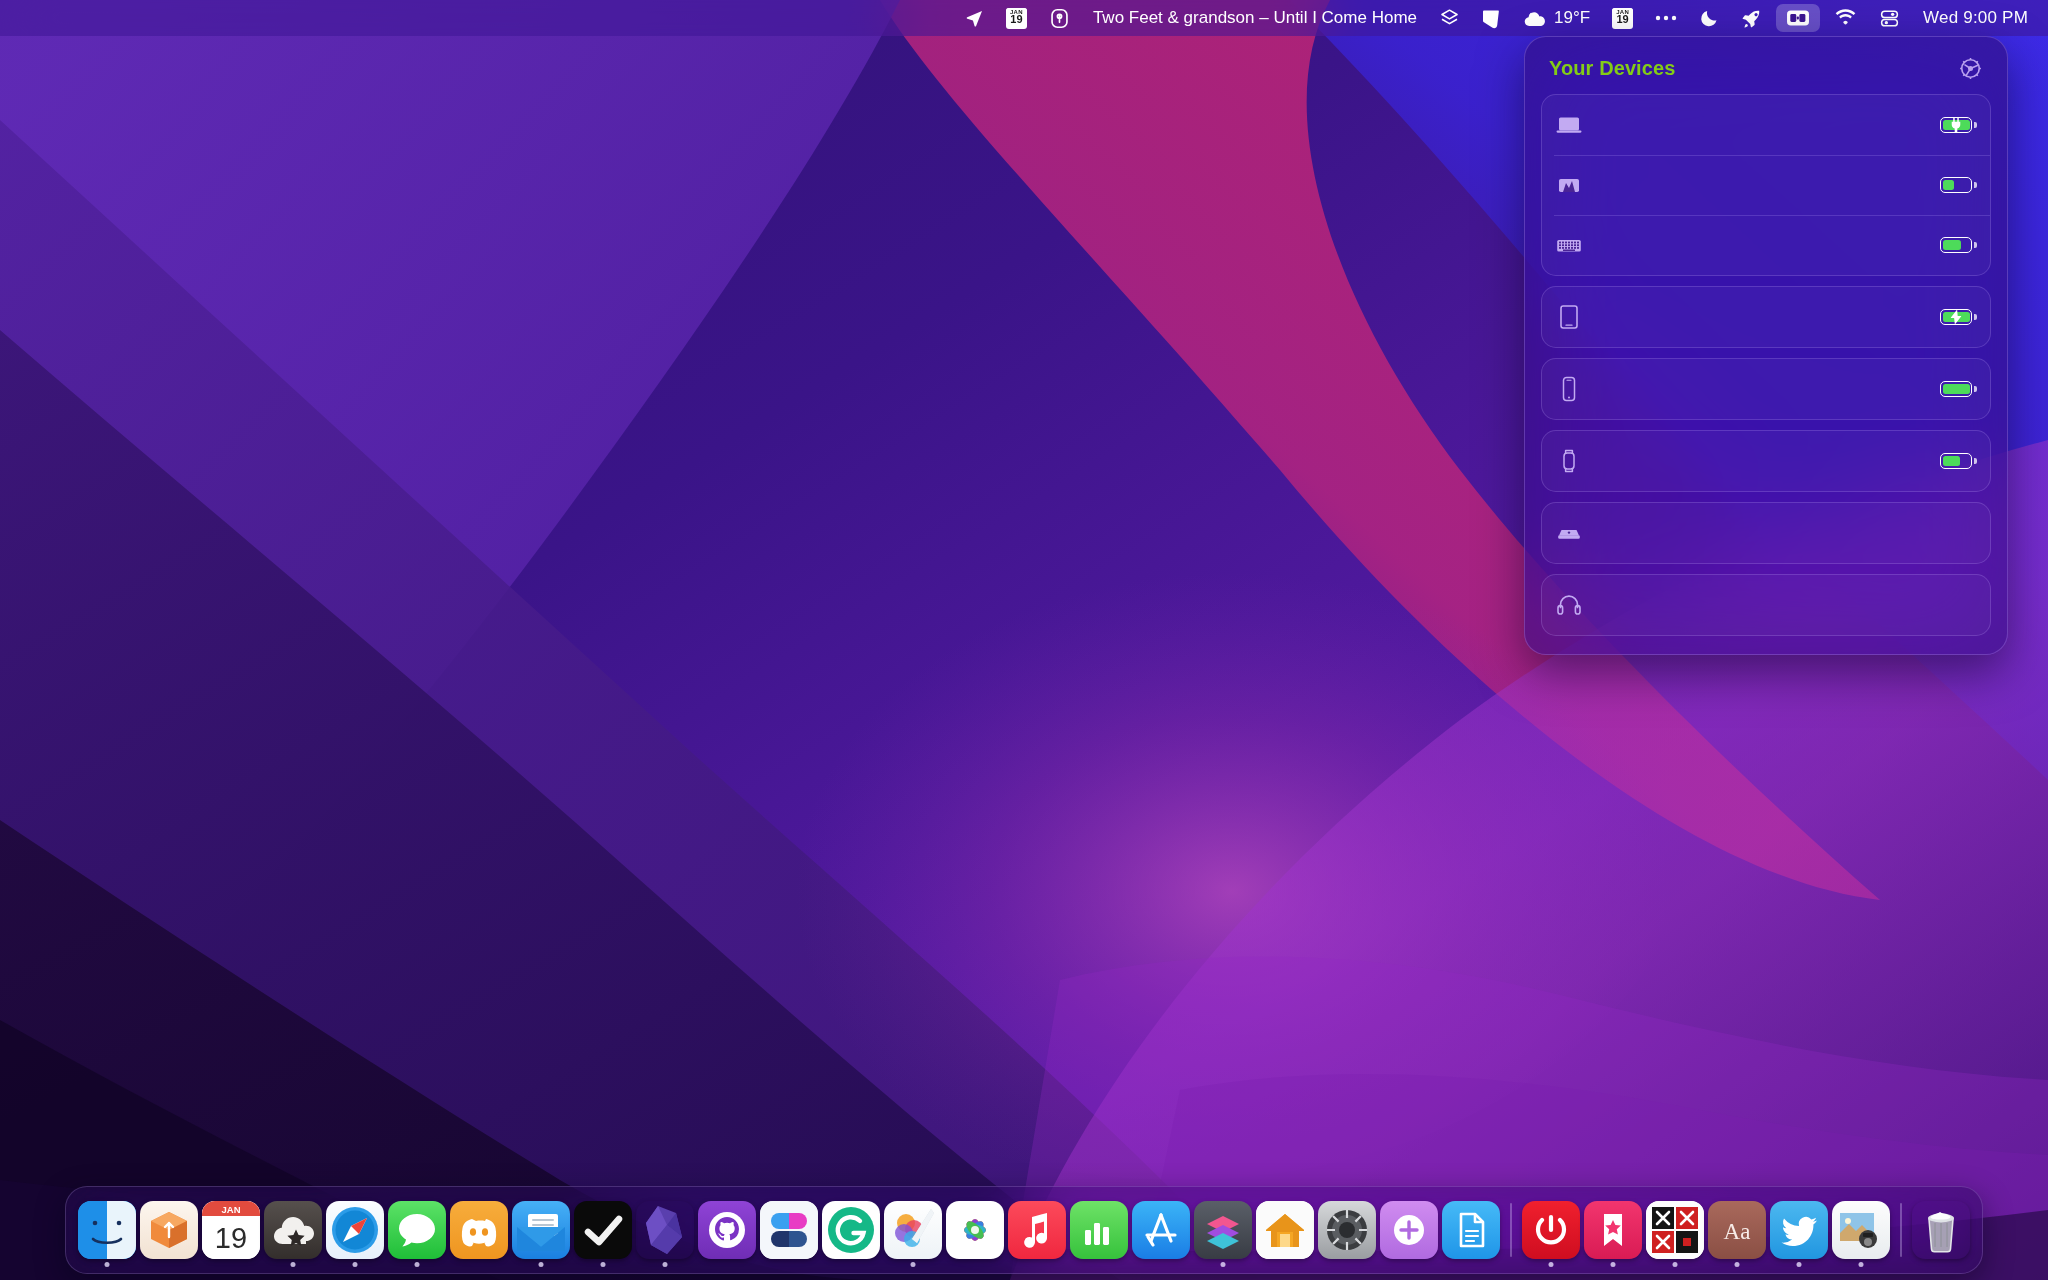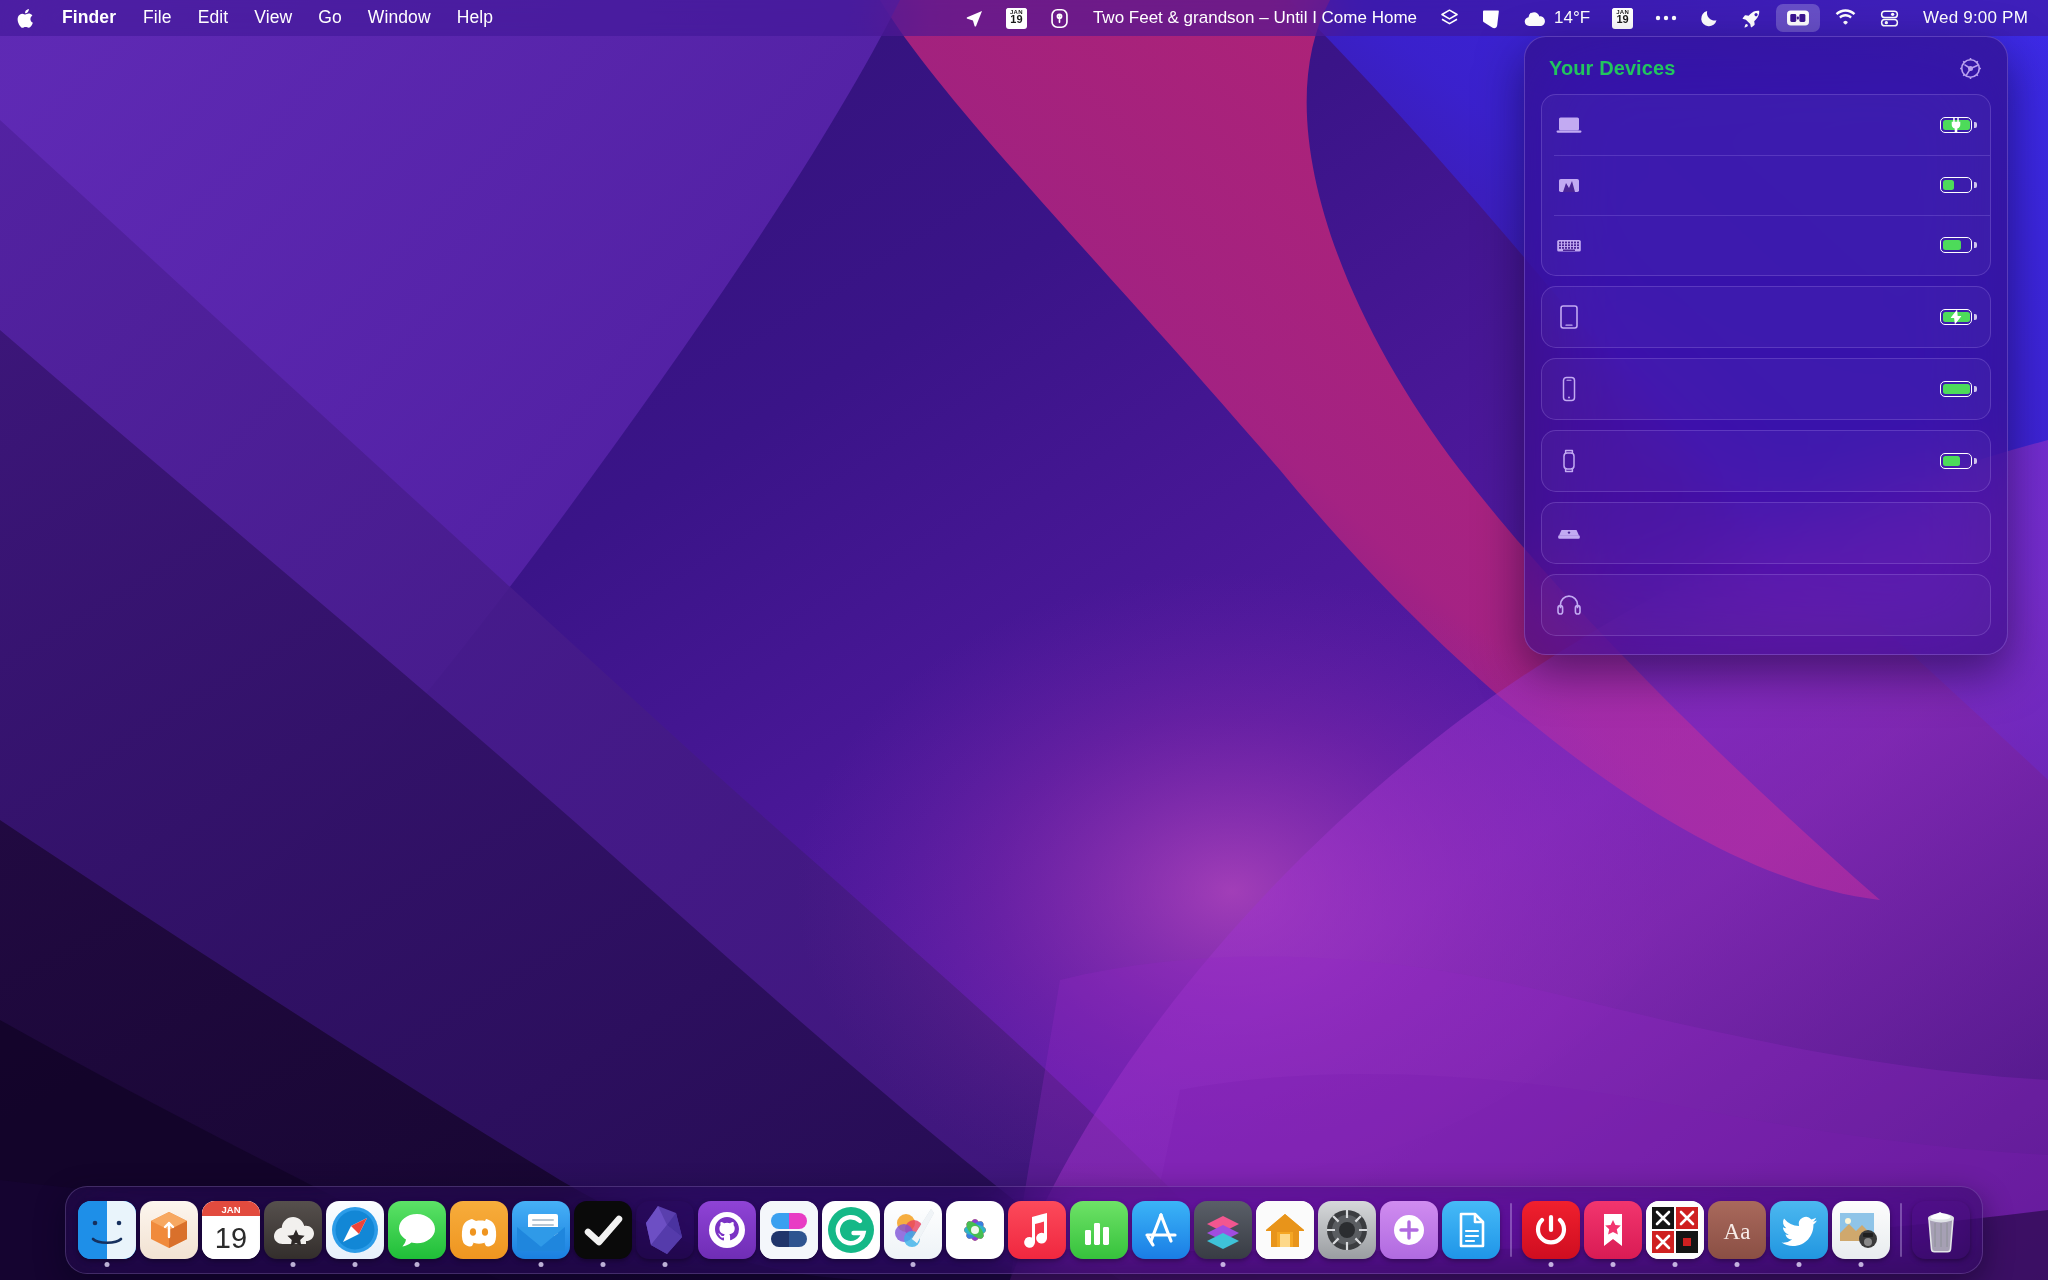--- a/index.html
+++ b/index.html
@@ -97,21 +97,21 @@
     box-shadow: 0 18px 46px rgba(10,0,40,0.5);
     padding: 14px 16px 18px 16px;
     z-index: 50;
   }
   .w-head {
     display: flex; align-items: center;
     padding: 5px 8px 13px 8px;
   }
   .w-title {
     font-size: 20px; font-weight: 700;
-    color: #22c55e;
+    color: #84cc16;
     letter-spacing: 0.1px;
   }
   .w-gear { margin-left: auto; display: flex; align-items: center; cursor: pointer; }
 
   .grp {
     border: 1px solid rgba(196,170,255,0.22);
     border-radius: 15px;
     overflow: hidden;
     background: rgba(255,255,255,0.035);
   }
@@ -309,36 +309,20 @@
 
       <path d="M0,820 C180,940 380,1070 560,1180 C700,1262 800,1280 880,1280 L0,1280 Z" fill="url(#deepBot)" opacity="0.95"></path>
       <path d="M0,1020 C160,1110 340,1200 500,1280 L0,1280 Z" fill="#130429" opacity="0.9"></path>
 
       <path d="M0,1180 C300,1215 700,1240 1024,1248 C1400,1258 1750,1248 2048,1210 L2048,1280 L0,1280 Z" fill="#180634" opacity="0.55"></path>
     </svg>
   </div>
 
   <div id="menubar">
 
-    <div class="mb-left">
-      <div class="mb-item apple">
-        <svg class="ic" width="18" height="21" viewBox="0 0 18 21" fill="#ffffff" aria-hidden="true">
-          <path d="M14.4 11.1c0-2.4 1.9-3.5 2-3.6-1.1-1.6-2.8-1.8-3.4-1.9-1.5-.15-2.9.85-3.6.85-.75 0-1.9-.83-3.1-.8-1.6.02-3.05.92-3.87 2.34-1.65 2.86-.42 7.1 1.19 9.42.78 1.13 1.72 2.4 2.95 2.36 1.18-.05 1.63-.77 3.06-.77 1.42 0 1.83.77 3.08.74 1.27-.02 2.08-1.16 2.86-2.3.9-1.32 1.27-2.6 1.29-2.67-.03-.01-2.47-.95-2.5-3.76z"></path>
-          <path d="M11.9 3.9c.66-.8 1.1-1.9.98-3.01-.95.04-2.1.63-2.78 1.43-.61.7-1.14 1.83-1 2.9 1.06.08 2.14-.54 2.8-1.32z"></path>
-        </svg>
-      </div>
-
-      <div class="mb-item bold">Finder</div>
-      <div class="mb-item">File</div>
-      <div class="mb-item">Edit</div>
-      <div class="mb-item">View</div>
-      <div class="mb-item">Go</div>
-      <div class="mb-item">Window</div>
-      <div class="mb-item">Help</div>
-    </div>
 
     <div class="mb-right">
 
       <div class="mb-status">
         <svg class="ic" width="19" height="19" viewBox="0 0 24 24" fill="#ffffff">
           <path d="M21.5 2.5 2.8 10.4c-.9.38-.82 1.68.12 1.95l7.1 2.05 2.05 7.1c.27.94 1.57 1.02 1.95.12L21.5 2.5z"></path>
         </svg>
       </div>
 
       <div class="mb-status">
@@ -370,21 +354,21 @@
         <svg class="ic" width="20" height="21" viewBox="0 0 24 26" fill="#ffffff">
           <path d="M3.2 3.2h17.6c.6 0 1 .5.9 1.1l-2 17c-.4 3.1-3.4 4.6-5.8 3.1L3.2 17.7c-.7-.4-1.1-1.2-1.1-2V4.2c0-.6.5-1 1.1-1z"></path>
         </svg>
       </div>
 
       <div class="mb-status">
         <svg class="ic" width="24" height="19" viewBox="0 0 28 20" fill="#ffffff">
           <path d="M20 7.5c-.3 0-.6 0-.9.1C18.4 4.6 15.9 2.6 13 2.6c-3.4 0-6.2 2.6-6.5 6C3.9 8.9 2 11 2 13.6 2 16.5 4.3 18.8 7.2 18.8h12.8c3.1 0 5.6-2.5 5.6-5.6S23.1 7.5 20 7.5z"></path>
           <path d="M7.5 5.4 9.6 3 9 6.1z" opacity="0.9"></path>
         </svg>
-        <span style="font-size:17px;">14°F</span>
+        <span style="font-size:17px;">19°F</span>
       </div>
 
       <div class="mb-status">
         <div class="cal-mb">
           <div class="cm-top">JAN</div>
           <div class="cm-day">19</div>
         </div>
       </div>
 
       <div class="mb-status">

